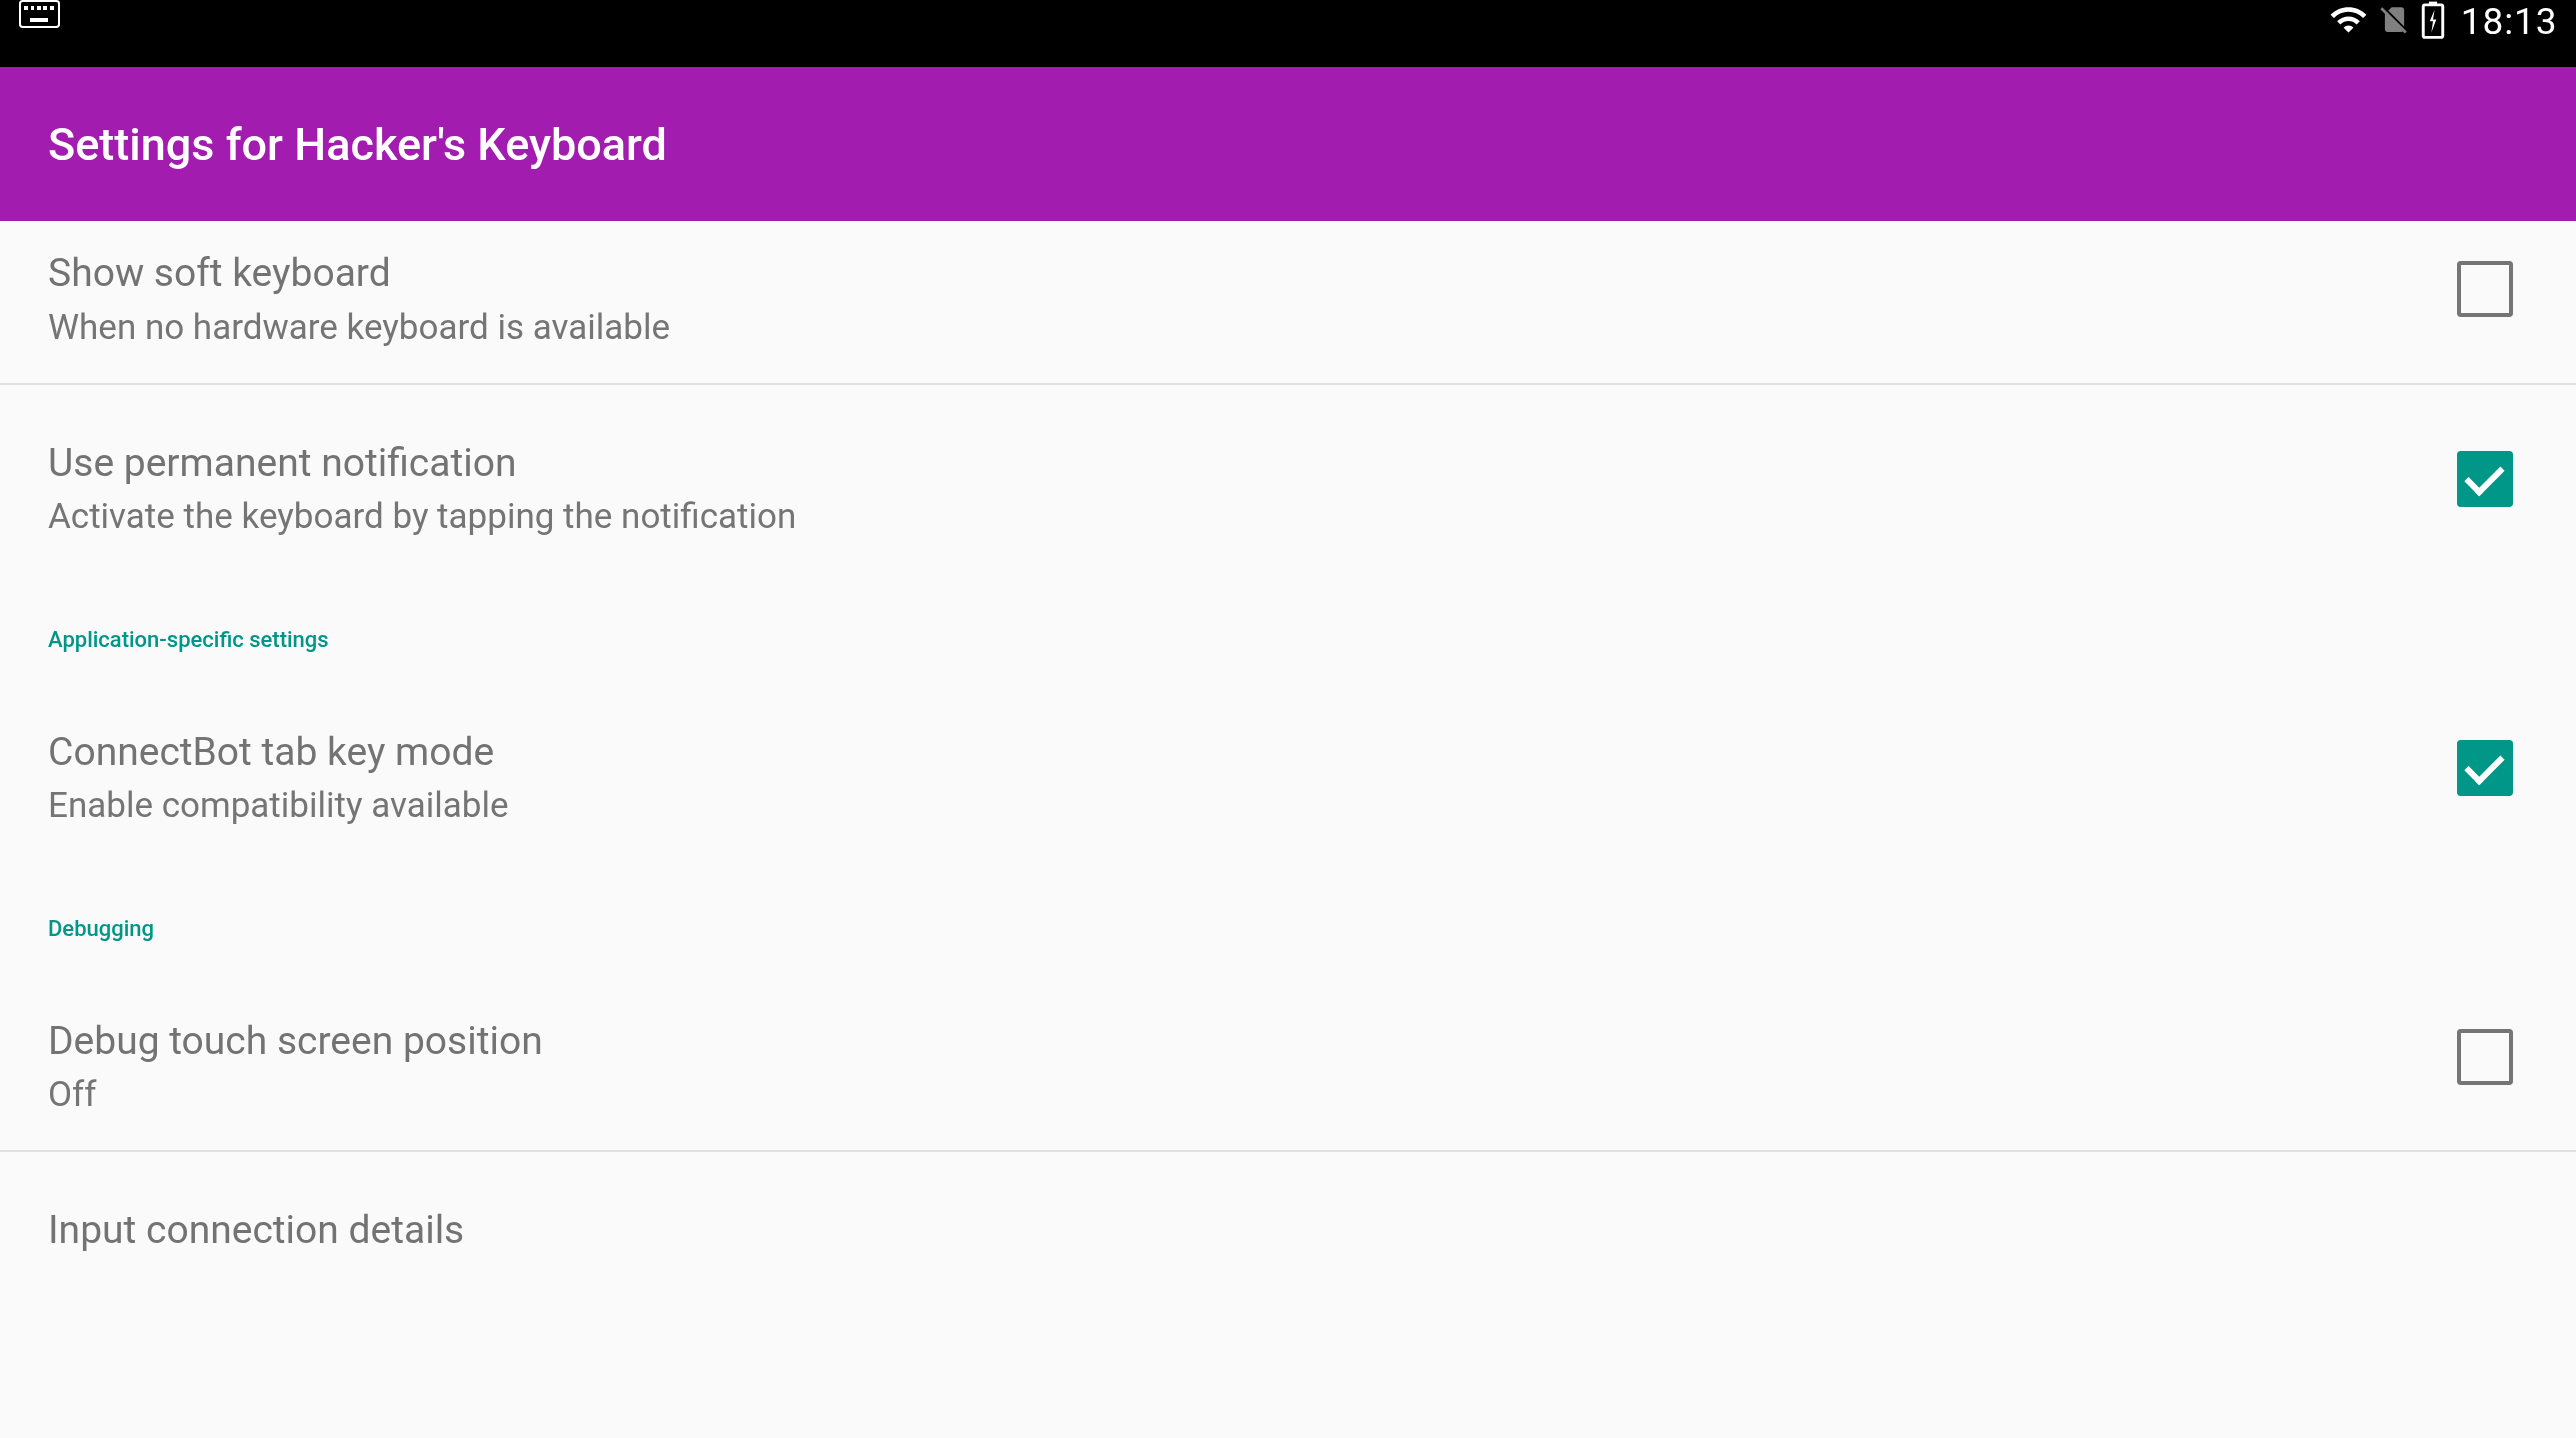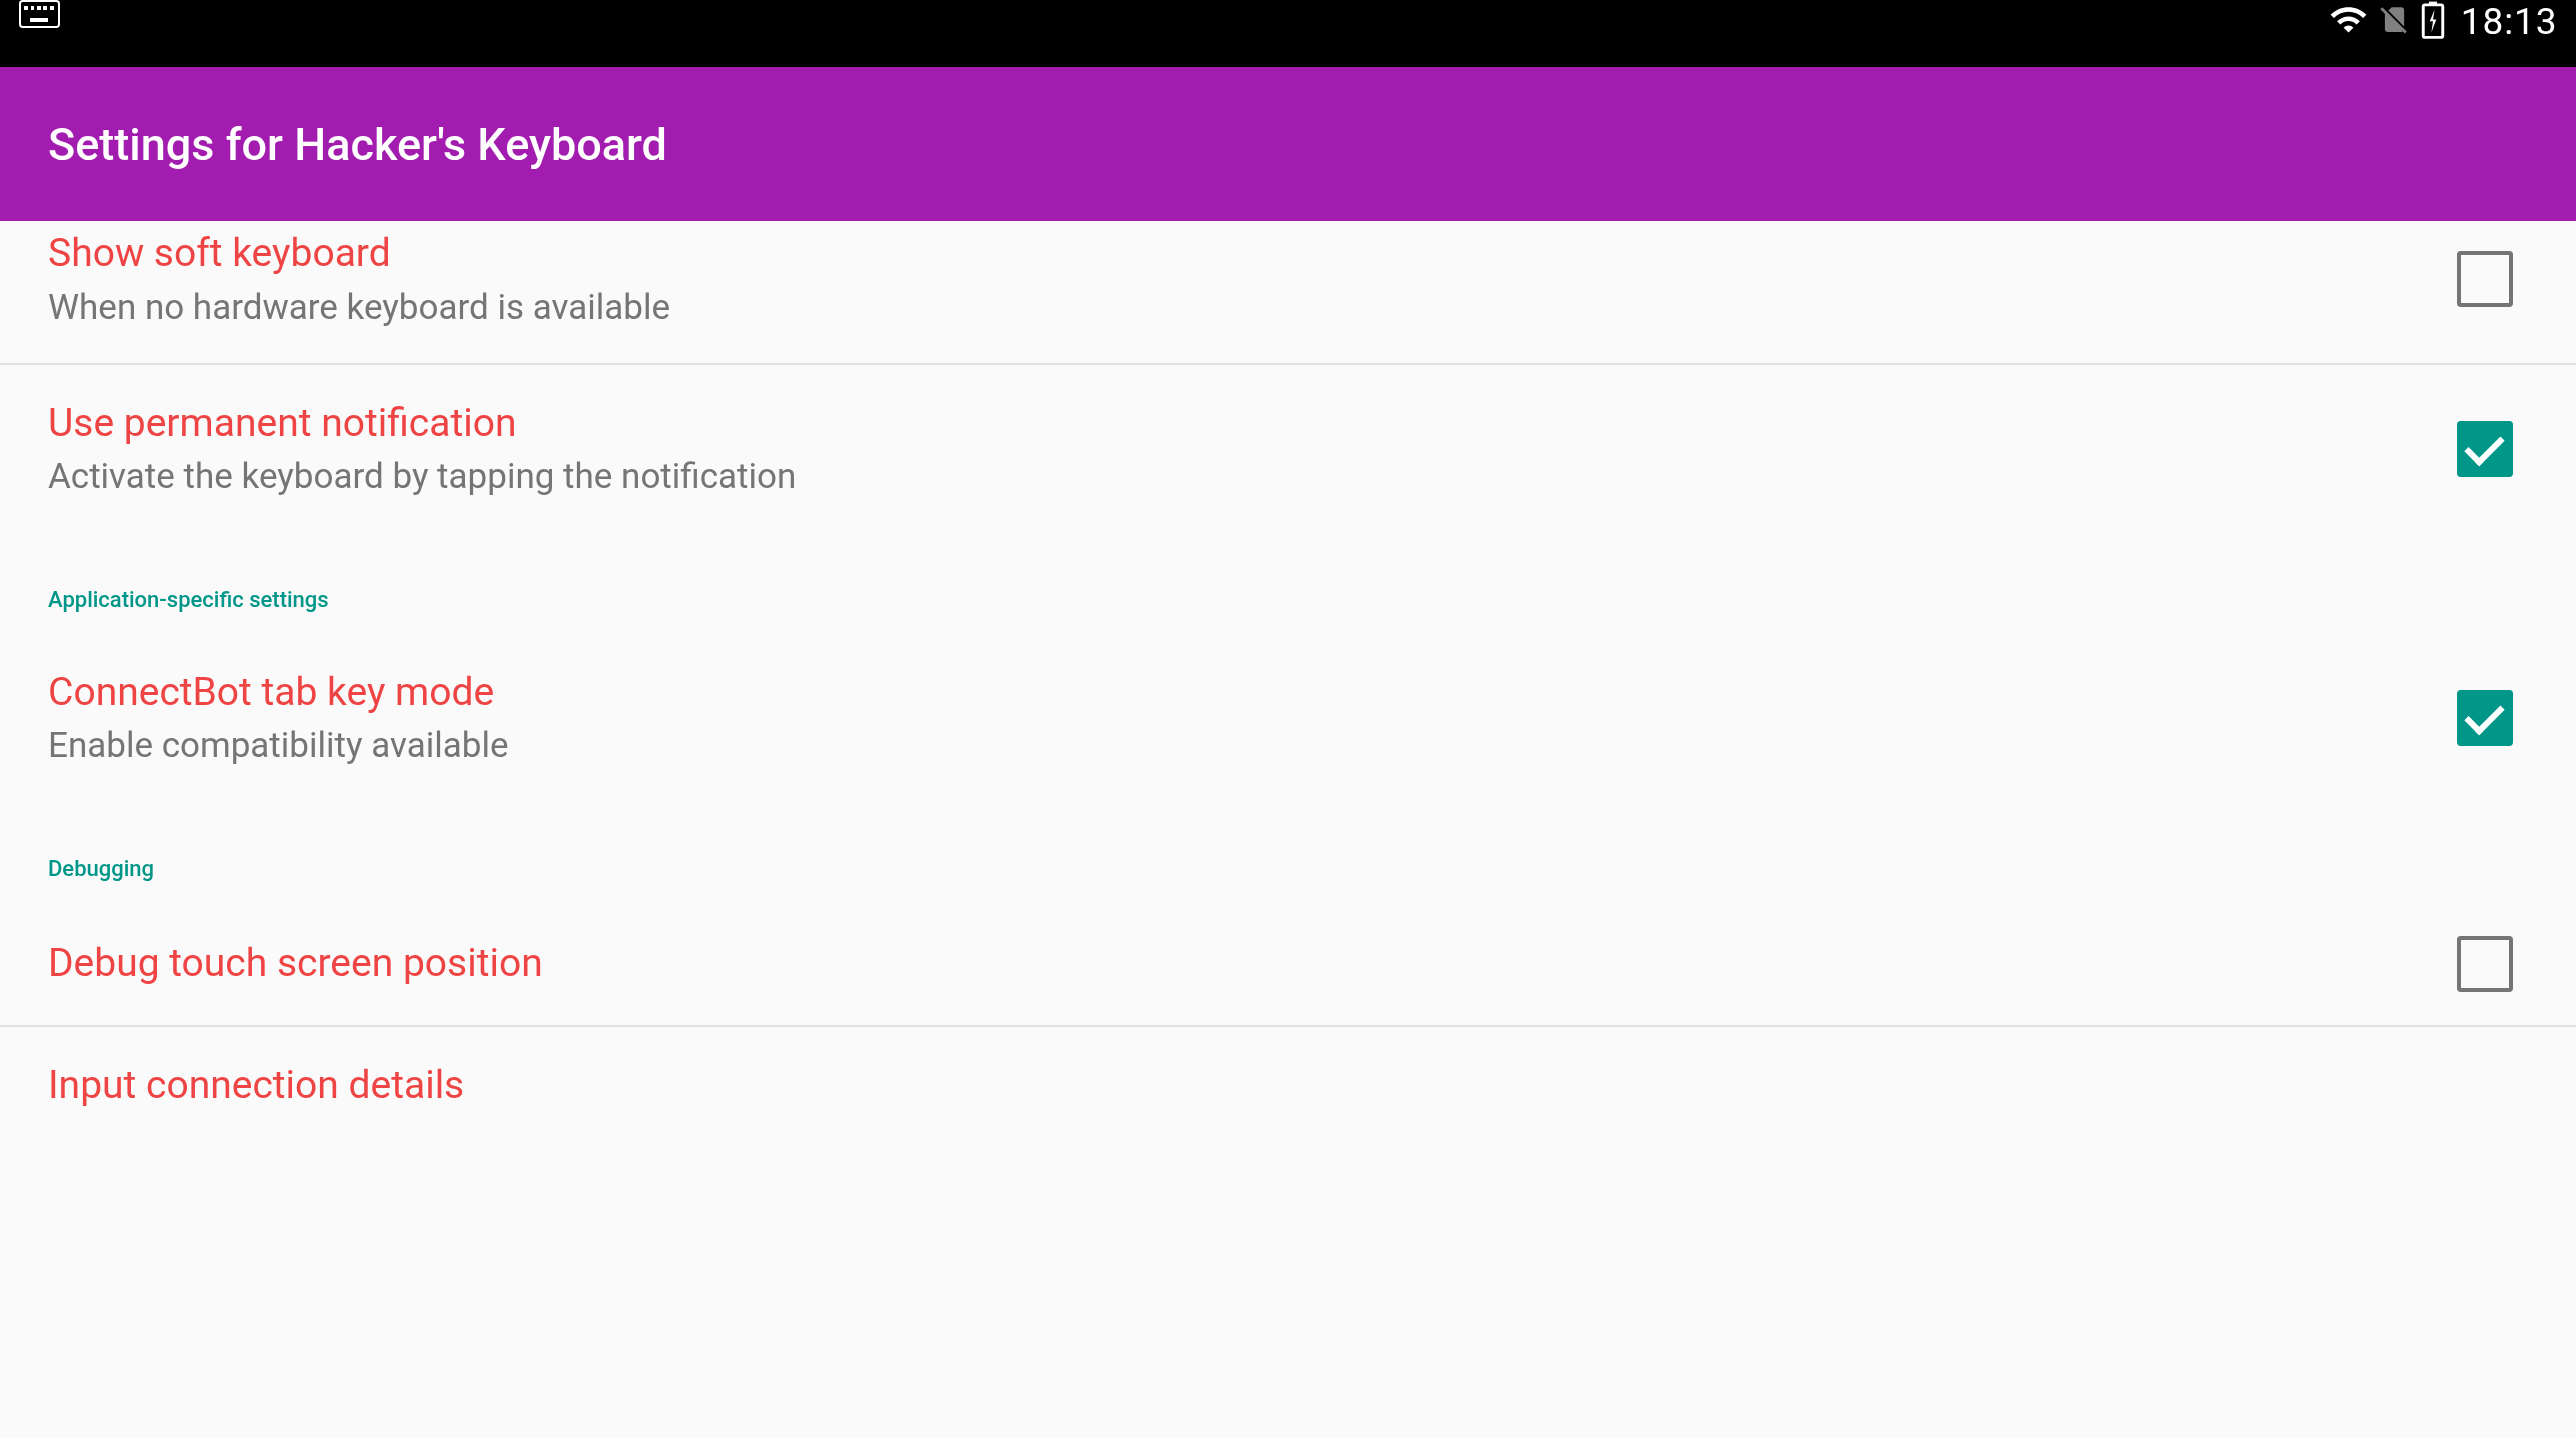--- a/index.html
+++ b/index.html
@@ -88,23 +88,24 @@
     }
     .setting-row.first-partial {
       padding-top: 7.4px;
       padding-bottom: 33px;
     }
     .setting-text {
       flex: 1;
     }
     .setting-title {
       font-size: 39px;
-      color: #ef4444;
+      color: #737373;
       font-weight: 400;
       line-height: 1.3;
+      margin-top: 20px;
     }
     .setting-subtitle {
       font-size: 35px;
       color: #757575;
       font-weight: 400;
       margin-top: 5.6px;
       line-height: 1.3;
     }
     .checkbox {
       width: 56px;
@@ -208,20 +209,21 @@
     <div class="checkbox checked"></div>
   </div>
 
   <div class="section-header">
     <div class="section-title">Debugging</div>
   </div>
 
   <div class="setting-row">
     <div class="setting-text">
       <div class="setting-title">Debug touch screen position</div>
+      <div class="setting-subtitle">Off</div>
     </div>
     <div class="checkbox"></div>
   </div>
 
   <div class="divider"></div>
 
   <div class="setting-row">
     <div class="setting-text">
       <div class="setting-title">Input connection details</div>
     </div>

